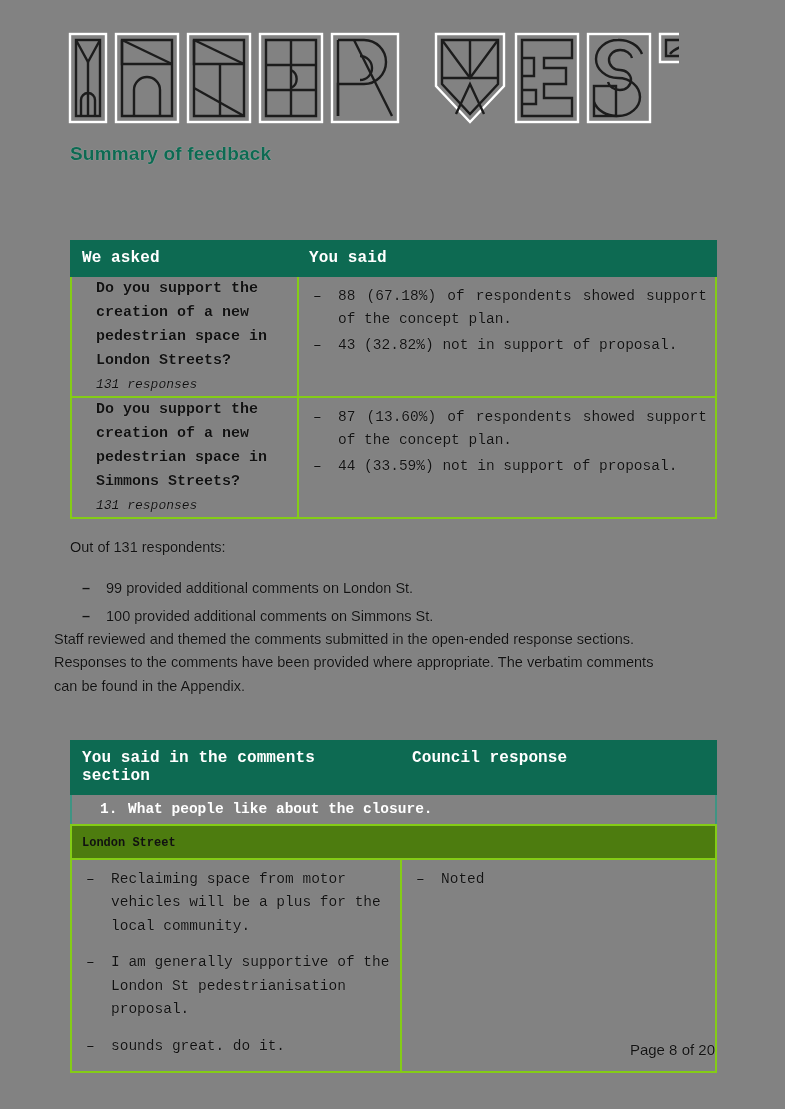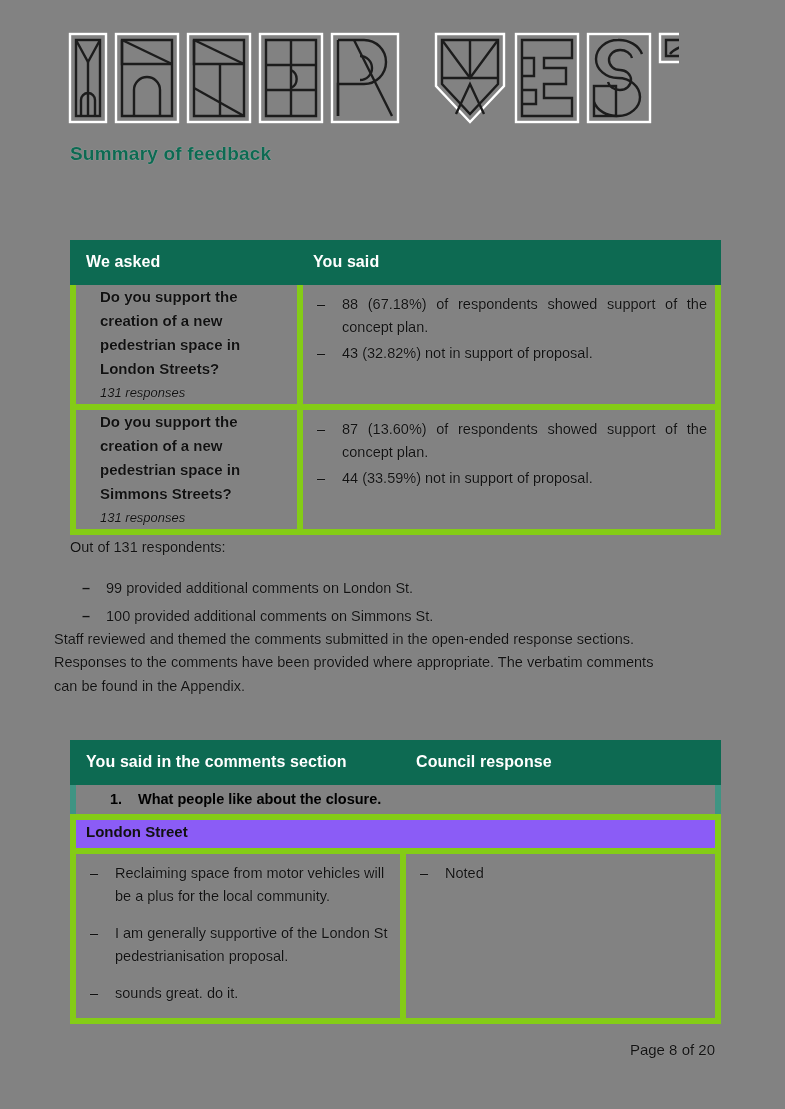--- a/index.html
+++ b/index.html
@@ -55,24 +55,25 @@
   }
 
   
   .tbl {
     position: absolute;
     border-collapse: collapse;
     table-layout: fixed;
     background: transparent;
   }
   .tbl td, .tbl th {
-    border: 6px solid #84cc16;
+    border: 2px solid #84cc16;
     vertical-align: top;
     padding: 0;
     background: transparent;
+    font-family: Liberation Mono, monospace;
   }
   .th-green {
     background: #0d6a52 !important;
     color: #ffffff;
     font-size: 16px;
     font-weight: bold;
     text-align: left;
     padding: 7px 10px 8px 10px !important;
     border-color: #0d6a52 !important;
     letter-spacing: .1px;
@@ -118,38 +119,38 @@
     left: 6px;
     top: 0;
     color: #111;
   }
   ul.dashes.nj li { text-align: left; }
   ul.dashes.spaced li { margin-bottom: 13px; }
 
   
   .row-number td {
     background: #828282;
-    padding: 6px 10px 7px 16px;
+    padding: 6px 10px 7px 10px;
     font-size: 14.5px;
     font-weight: bold;
-    color: #000000;
+    color: #ffffff;
     border-left-color: #3f9483;
     border-right-color: #3f9483;
     margin-top: 28px;
   }
   .row-number .num {
     display: inline-block;
     width: 46px;
     padding-left: 18px;
     box-sizing: border-box;
   }
   .row-sub td {
-    background: #8b5cf6;
-    padding: 3px 10px 8px 10px;
-    font-size: 15px;
+    background: #4d7c0f;
+    padding: 10px 10px 8px 10px;
+    font-size: 12px;
     font-weight: bold;
     color: #111;
   }
 
   
   .para {
     position: absolute;
     font-size: 14.5px;
     line-height: 1.62;
     color: #111;

